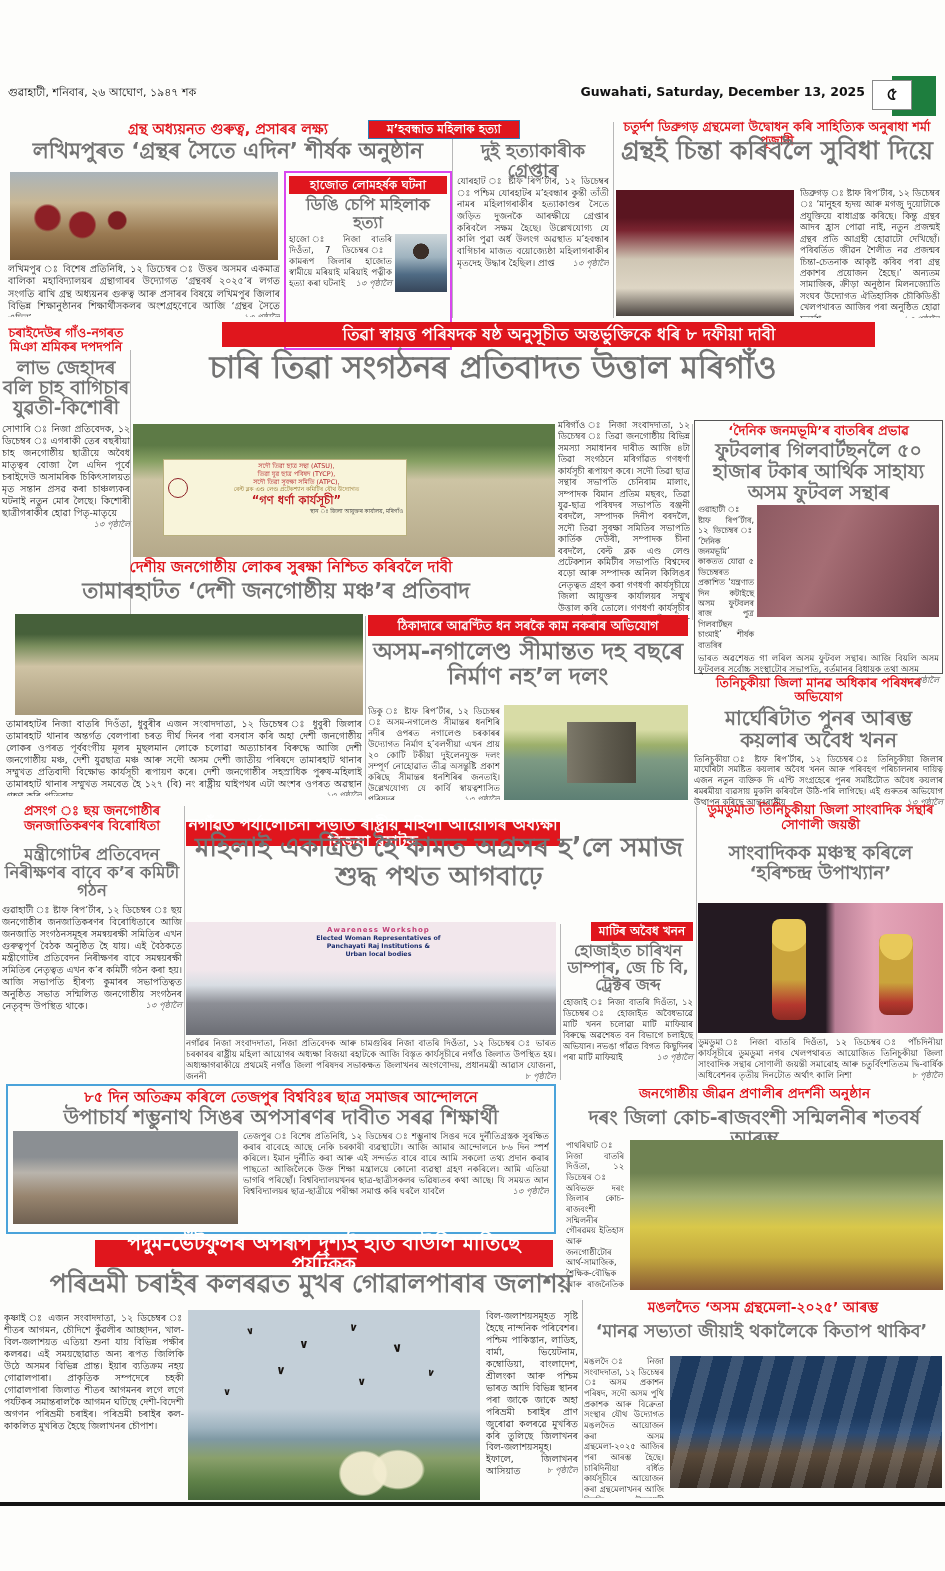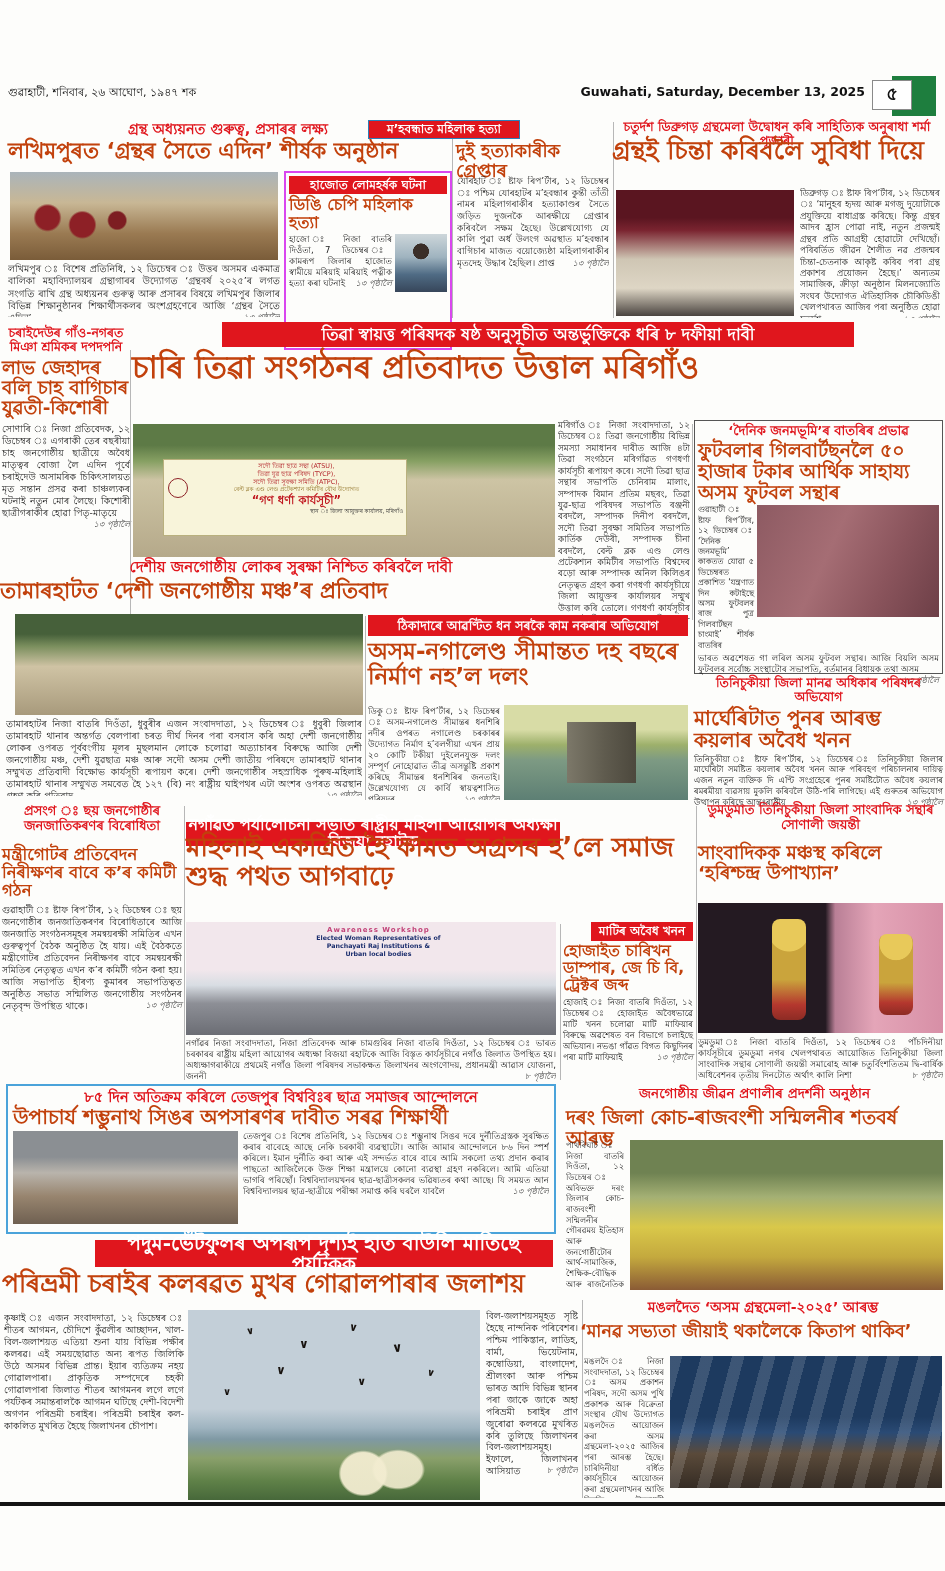--- a/index.html
+++ b/index.html
@@ -1,21 +1,21 @@
 <!DOCTYPE html>
 <html><head>
 <meta charset="utf-8">
 <style>
   html,body{margin:0;padding:0;background:#ececec;font-family:"DejaVu Sans",sans-serif;}
   .page{position:relative;width:945px;height:1571px;background:#fdfdfb;margin:0 auto;overflow:hidden;color:#111;}
   .abs{position:absolute;}
   .kicker{color:#e0161d;font-weight:bold;text-align:center;line-height:1.14;}
   .label{background:#e0161d;color:#fff;font-weight:bold;text-align:center;display:flex;align-items:center;justify-content:center;line-height:1.05;}
   .redbar{background:#e0161d;color:#fff;font-weight:bold;display:flex;align-items:center;justify-content:center;text-align:center;line-height:1.05;}
-  .hl{font-weight:bold;line-height:1.1;color:#c2410c;}
+  .hl{font-weight:bold;text-align:center;line-height:1.1;color:#737373;}
   .bt{font-size:9.5px;text-align:justify;line-height:1.3;color:#1c1c1c;margin:0;}
   .cap{font-size:8.6px;text-align:justify;line-height:1.28;color:#1c1c1c;margin:0;}
   .more{float:right;font-style:italic;font-size:8.3px;color:#444;padding-left:4px;}
   .vline{position:absolute;width:1px;background:#b7b7b7;}
   .dline{border-top:2px solid #101010;border-bottom:2px solid #101010;height:2px;}
   .photo{position:absolute;overflow:hidden;}
   .ph-lakhimpur{background:radial-gradient(circle at 14% 52%,#8d2026 0 5%,transparent 6%),radial-gradient(circle at 27% 60%,#8d2026 0 6%,transparent 7%),radial-gradient(circle at 40% 55%,#7d1d22 0 5%,transparent 6%),linear-gradient(180deg,#aab4ba,#c8b795 35%,#9a7a52 70%,#7a5c39);}
   .ph-portrait{background:radial-gradient(circle at 50% 30%,#3a2e28 0 16%,transparent 17%),linear-gradient(180deg,#cdd6da,#9fb3bf 40%,#4f6b84 70%,#37465a);}
   .ph-dibrugarh{background:linear-gradient(180deg,#5a1520 0 22%,#7a2430 32%,#cfc6b4 55%,#ded6c5 78%,#4a4440);}
   .ph-morigaon{background:linear-gradient(180deg,#5d7a46 0 16%,#87a063 28%,#cdc4a4 42%,#b5a98a);}
@@ -71,21 +71,21 @@
 
   <div class="abs label" style="left:368px;top:120px;width:152px;height:19px;font-size:12px;border:1px solid #2c7fb8;box-sizing:border-box;">ম’হবন্ধাত মহিলাক হত্যা</div>
   <div class="abs hl" style="left:456px;top:141px;width:154px;font-size:18px;">দুই হত্যাকাৰীক গ্ৰেপ্তাৰ</div>
   <p class="bt abs" style="left:457px;top:176px;width:152px;height:140px;font-size:9px;overflow:hidden;"><span>যোৰহাট ঃ ষ্টাফ ৰিপ’ৰ্টাৰ, ১২ ডিচেম্বৰ ঃ পশ্চিম যোৰহাটৰ ম’হবন্ধাৰ কুন্তী তাঁতী নামৰ মহিলাগৰাকীৰ হত্যাকাণ্ডৰ সৈতে জড়িত দুজনকৈ আৰক্ষীয়ে গ্ৰেপ্তাৰ কৰিবলৈ সক্ষম হৈছে। উল্লেখযোগ্য যে কালি পুৱা অৰ্ধ উলংগ অৱস্থাত ম’হবন্ধাৰ বাগিচাৰ মাজত বয়োজ্যেষ্ঠা মহিলাগৰাকীৰ মৃতদেহ উদ্ধাৰ হৈছিল। প্ৰাপ্ত</span> <span class="more">১৩ পৃষ্ঠালৈ</span></p>
 
   <div class="abs kicker" style="left:614px;top:120px;width:326px;font-size:12.5px;">চতুৰ্দশ ডিব্ৰুগড় গ্ৰন্থমেলা উদ্বোধন কৰি সাহিত্যিক অনুৰাধা শৰ্মা পূজাৰী</div>
   <div class="abs hl" style="left:612px;top:137px;width:330px;font-size:25px;">গ্ৰন্থই চিন্তা কৰিবলৈ সুবিধা দিয়ে</div>
   <div class="photo ph-dibrugarh" style="left:616px;top:190px;width:178px;height:126px;"></div>
   <p class="bt abs" style="left:800px;top:188px;width:140px;height:130px;font-size:8.8px;overflow:hidden;"><span>ডিব্ৰুগড় ঃ ষ্টাফ ৰিপ’ৰ্টাৰ, ১২ ডিচেম্বৰ ঃ ‘মানুহৰ হৃদয় আৰু মগজু দুয়োটাকে প্ৰযুক্তিয়ে বাধাগ্ৰস্ত কৰিছে। কিন্তু গ্ৰন্থৰ আদৰ হ্ৰাস পোৱা নাই, নতুন প্ৰজন্মই গ্ৰন্থৰ প্ৰতি আগ্ৰহী হোৱাটো দেখিছোঁ। পৰিবৰ্তিত জীৱন শৈলীত নৱ প্ৰজন্মৰ চিন্তা-চেতনাক আকৃষ্ট কৰিব পৰা গ্ৰন্থ প্ৰকাশৰ প্ৰয়োজন হৈছে।’ অন্যতম সামাজিক, ক্ৰীড়া অনুষ্ঠান মিলনজ্যোতি সংঘৰ উদ্যোগত ঐতিহাসিক চৌকিডিঙী খেলপথাৰত আজিৰ পৰা অনুষ্ঠিত হোৱা চতুৰ্দশ</span> <span class="more">১৩ পৃষ্ঠালৈ</span></p>
 
-  <div class="abs redbar" style="left:222px;top:322px;width:632px;height:25px;font-size:16.5px;">তিৱা স্বায়ত্ত পৰিষদক ষষ্ঠ অনুসূচীত অন্তৰ্ভুক্তিকে ধৰি ৮ দফীয়া দাবী</div>
+  <div class="abs redbar" style="left:222px;top:322px;width:632px;height:25px;font-size:16.5px;padding-left:21px;">তিৱা স্বায়ত্ত পৰিষদক ষষ্ঠ অনুসূচীত অন্তৰ্ভুক্তিকে ধৰি ৮ দফীয়া দাবী</div>
 
   <div class="abs" style="left:2px;top:326px;width:128px;">
     <div class="kicker" style="font-size:12.5px;">চৰাইদেউৰ গাঁও-নগৰত মিঞা শ্ৰমিকৰ দপদপনি</div>
     <div class="hl" style="font-size:18.5px;margin-top:3px;">লাভ জেহাদৰ বলি চাহ বাগিচাৰ যুৱতী-কিশোৰী</div>
     <p class="bt" style="margin-top:4px;font-size:9.3px;"><span>সোণাৰি ঃ নিজা প্ৰতিবেদক, ১২ ডিচেম্বৰ ঃ এগৰাকী তেৰ বছৰীয়া চাহ জনগোষ্ঠীয় ছাত্ৰীয়ে অবৈধ মাতৃত্বৰ বোজা লৈ এদিন পূৰ্বে চৰাইদেউ অসামৰিক চিকিৎসালয়ত মৃত সন্তান প্ৰসৱ কৰা চাঞ্চল্যকৰ ঘটনাই নতুন মোৰ লৈছে। কিশোৰী ছাত্ৰীগৰাকীৰ হোৱা পিতৃ-মাতৃয়ে</span> <span class="more">১৩ পৃষ্ঠালৈ</span></p>
   </div>
   <div class="vline" style="left:130px;top:350px;height:268px;"></div>
 
   <div class="abs hl" style="left:132px;top:350px;width:722px;font-size:31px;">চাৰি তিৱা সংগঠনৰ প্ৰতিবাদত উত্তাল মৰিগাঁও</div>
   <div class="photo ph-morigaon" style="left:133px;top:424px;width:422px;height:133px;">

